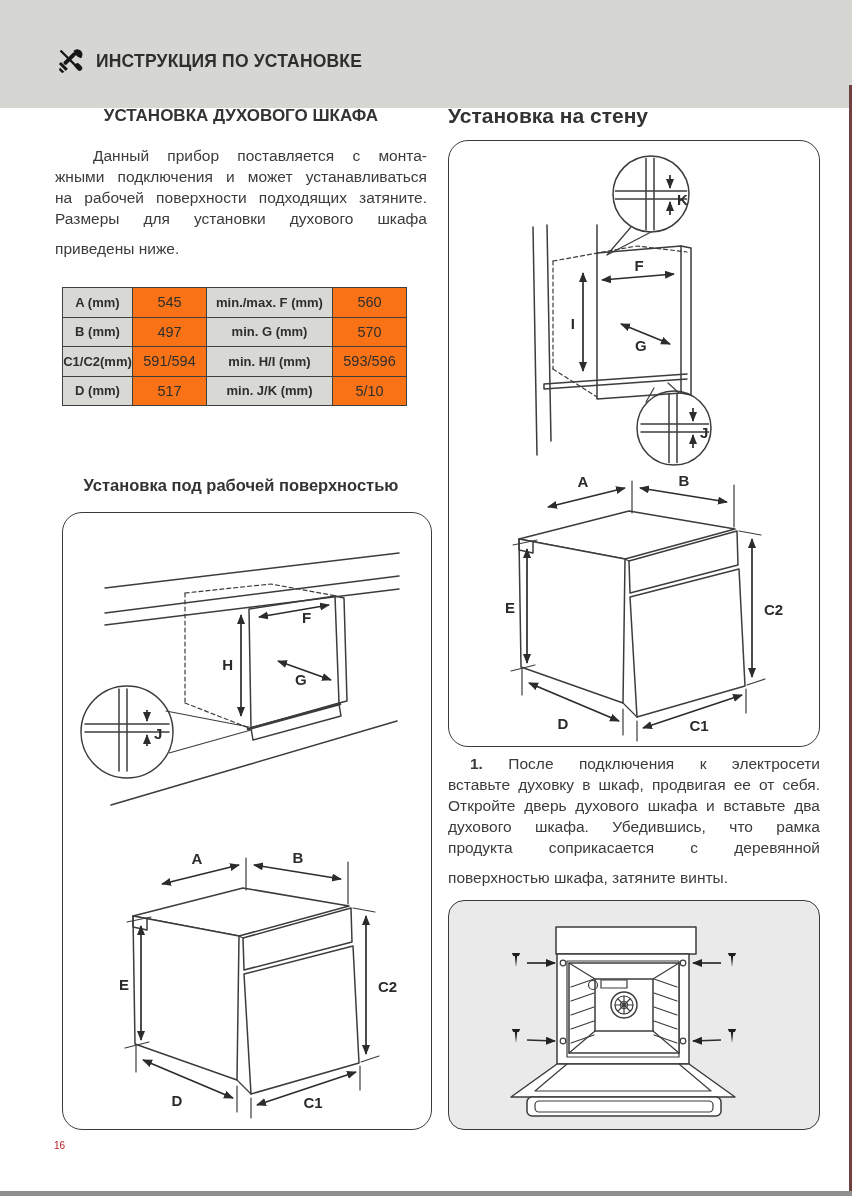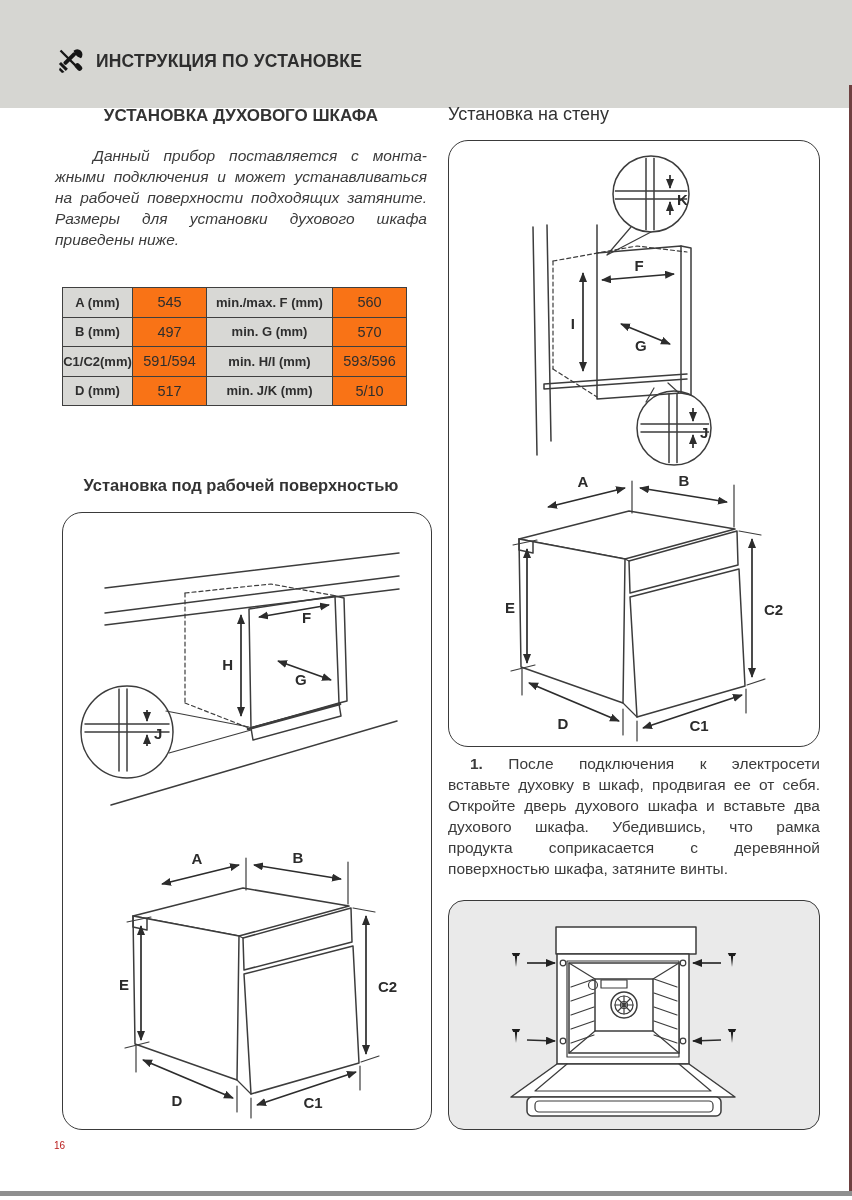--- a/index.html
+++ b/index.html
@@ -9,25 +9,25 @@
   
   .header{left:0;top:0;width:852px;height:108px;background:#d6d6d2;display:flex;align-items:center;}
   .header-inner{display:flex;align-items:center;gap:10px;margin-left:56px;margin-top:14px;}
   .header-title{font-weight:bold;font-size:17.5px;color:#2e2e2e;letter-spacing:.2px;}
   
   .right-strip{left:849px;top:85px;width:3px;height:1106px;background:#6e4040;}
   .footer-bar{left:0;top:1191px;width:852px;height:5px;background:#8f8f8f;}
   .page-num{left:54px;top:1140px;font-size:10px;color:#b91c1c;}
   
   .h-center{font-weight:bold;font-size:17px;color:#333;text-align:center;}
-  .h-left{font-weight:normal;font-size:18px;color:#333;}
+  .h-left{font-weight:bold;font-size:21px;color:#333;}
   
   .para{font-size:15.5px;color:#3b3b3b;}
   .para .jline{text-align:justify;text-align-last:justify;line-height:21px;white-space:normal;}
-  .para .last{text-align-last:left;}
+  .para .last{text-align-last:left;margin-top:9px;}
   .ind1{text-indent:38px;}
   .ind2{text-indent:22px;}
   
   table.dims{border-collapse:collapse;table-layout:fixed;width:344px;border-radius:15px;}
   table.dims th,table.dims td{border:1.6px solid #3f3f3f;height:28.5px;text-align:center;vertical-align:middle;padding:0;}
   table.dims th{background:#d8d8d5;font-weight:bold;font-size:13px;color:#2e2e2e;}
   table.dims td{background:#f97316;font-size:14.5px;color:#2e2e2e;}
   table.dims td.merged{background:#fff;}
   
   .dbox{border:1.7px solid #3a3a3a;border-radius:20px;background:#fff;}
@@ -57,21 +57,21 @@
         <path d="M3.4,18.6 L7.4,22.6 L5.2,23.4 L2.6,20.8 Z" fill="#161616"></path>
         <rect x="2.2" y="16.4" width="8.4" height="2.6" transform="rotate(45 6.4 17.7)" fill="#161616"></rect>
       </svg>
     </span>
     <span class="header-title">ИНСТРУКЦИЯ ПО УСТАНОВКЕ</span>
   </div>
 </div>
 
 <div class="abs h-center" style="left:55px;top:106px;width:372px;">УСТАНОВКА ДУХОВОГО ШКАФА</div>
 
-<div class="abs para" style="left:55px;top:145px;width:372px;font-style:italic;">
+<div class="abs para" style="left:55px;top:145px;width:372px;">
   <div class="jline ind1">Данный прибор поставляется с монта-</div>
   <div class="jline">жными подключения и может устанавливаться</div>
   <div class="jline">на рабочей поверхности подходящих затяните.</div>
   <div class="jline">Размеры для установки духового шкафа</div>
   <div class="jline last">приведены ниже.</div>
 </div>
 
 <table class="dims abs" style="left:62px;top:287px;">
   <colgroup>
       <col style="width:70px">

